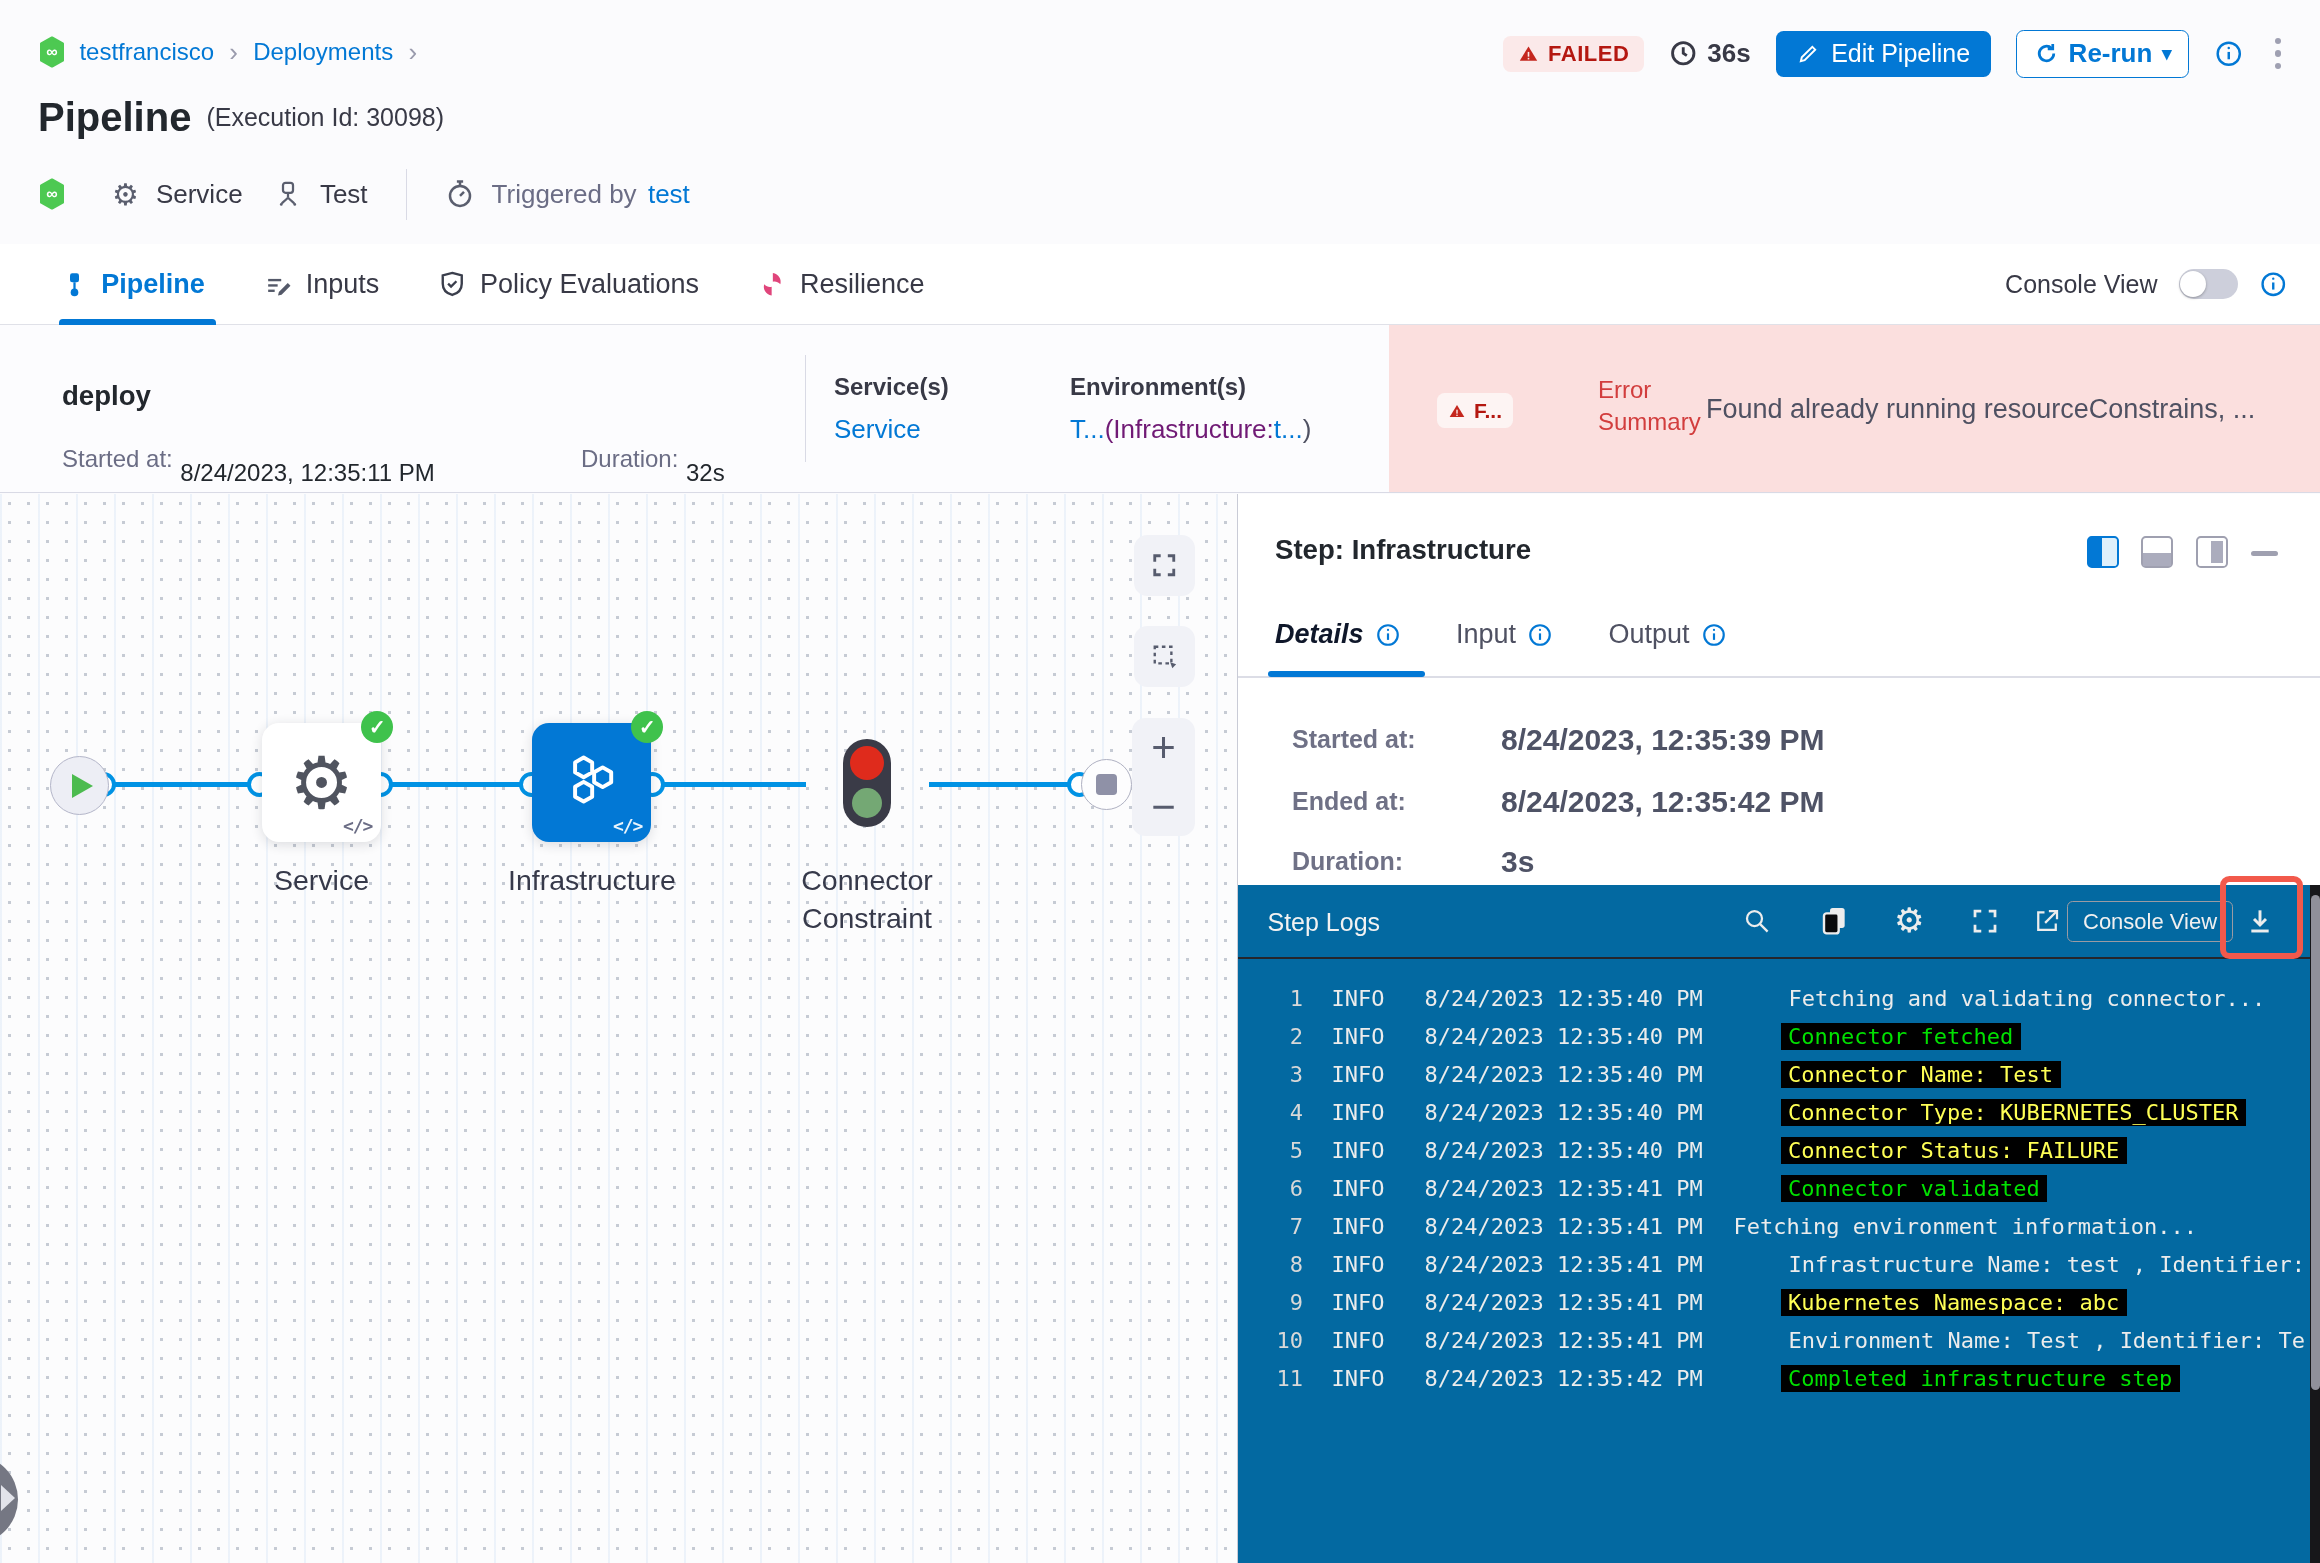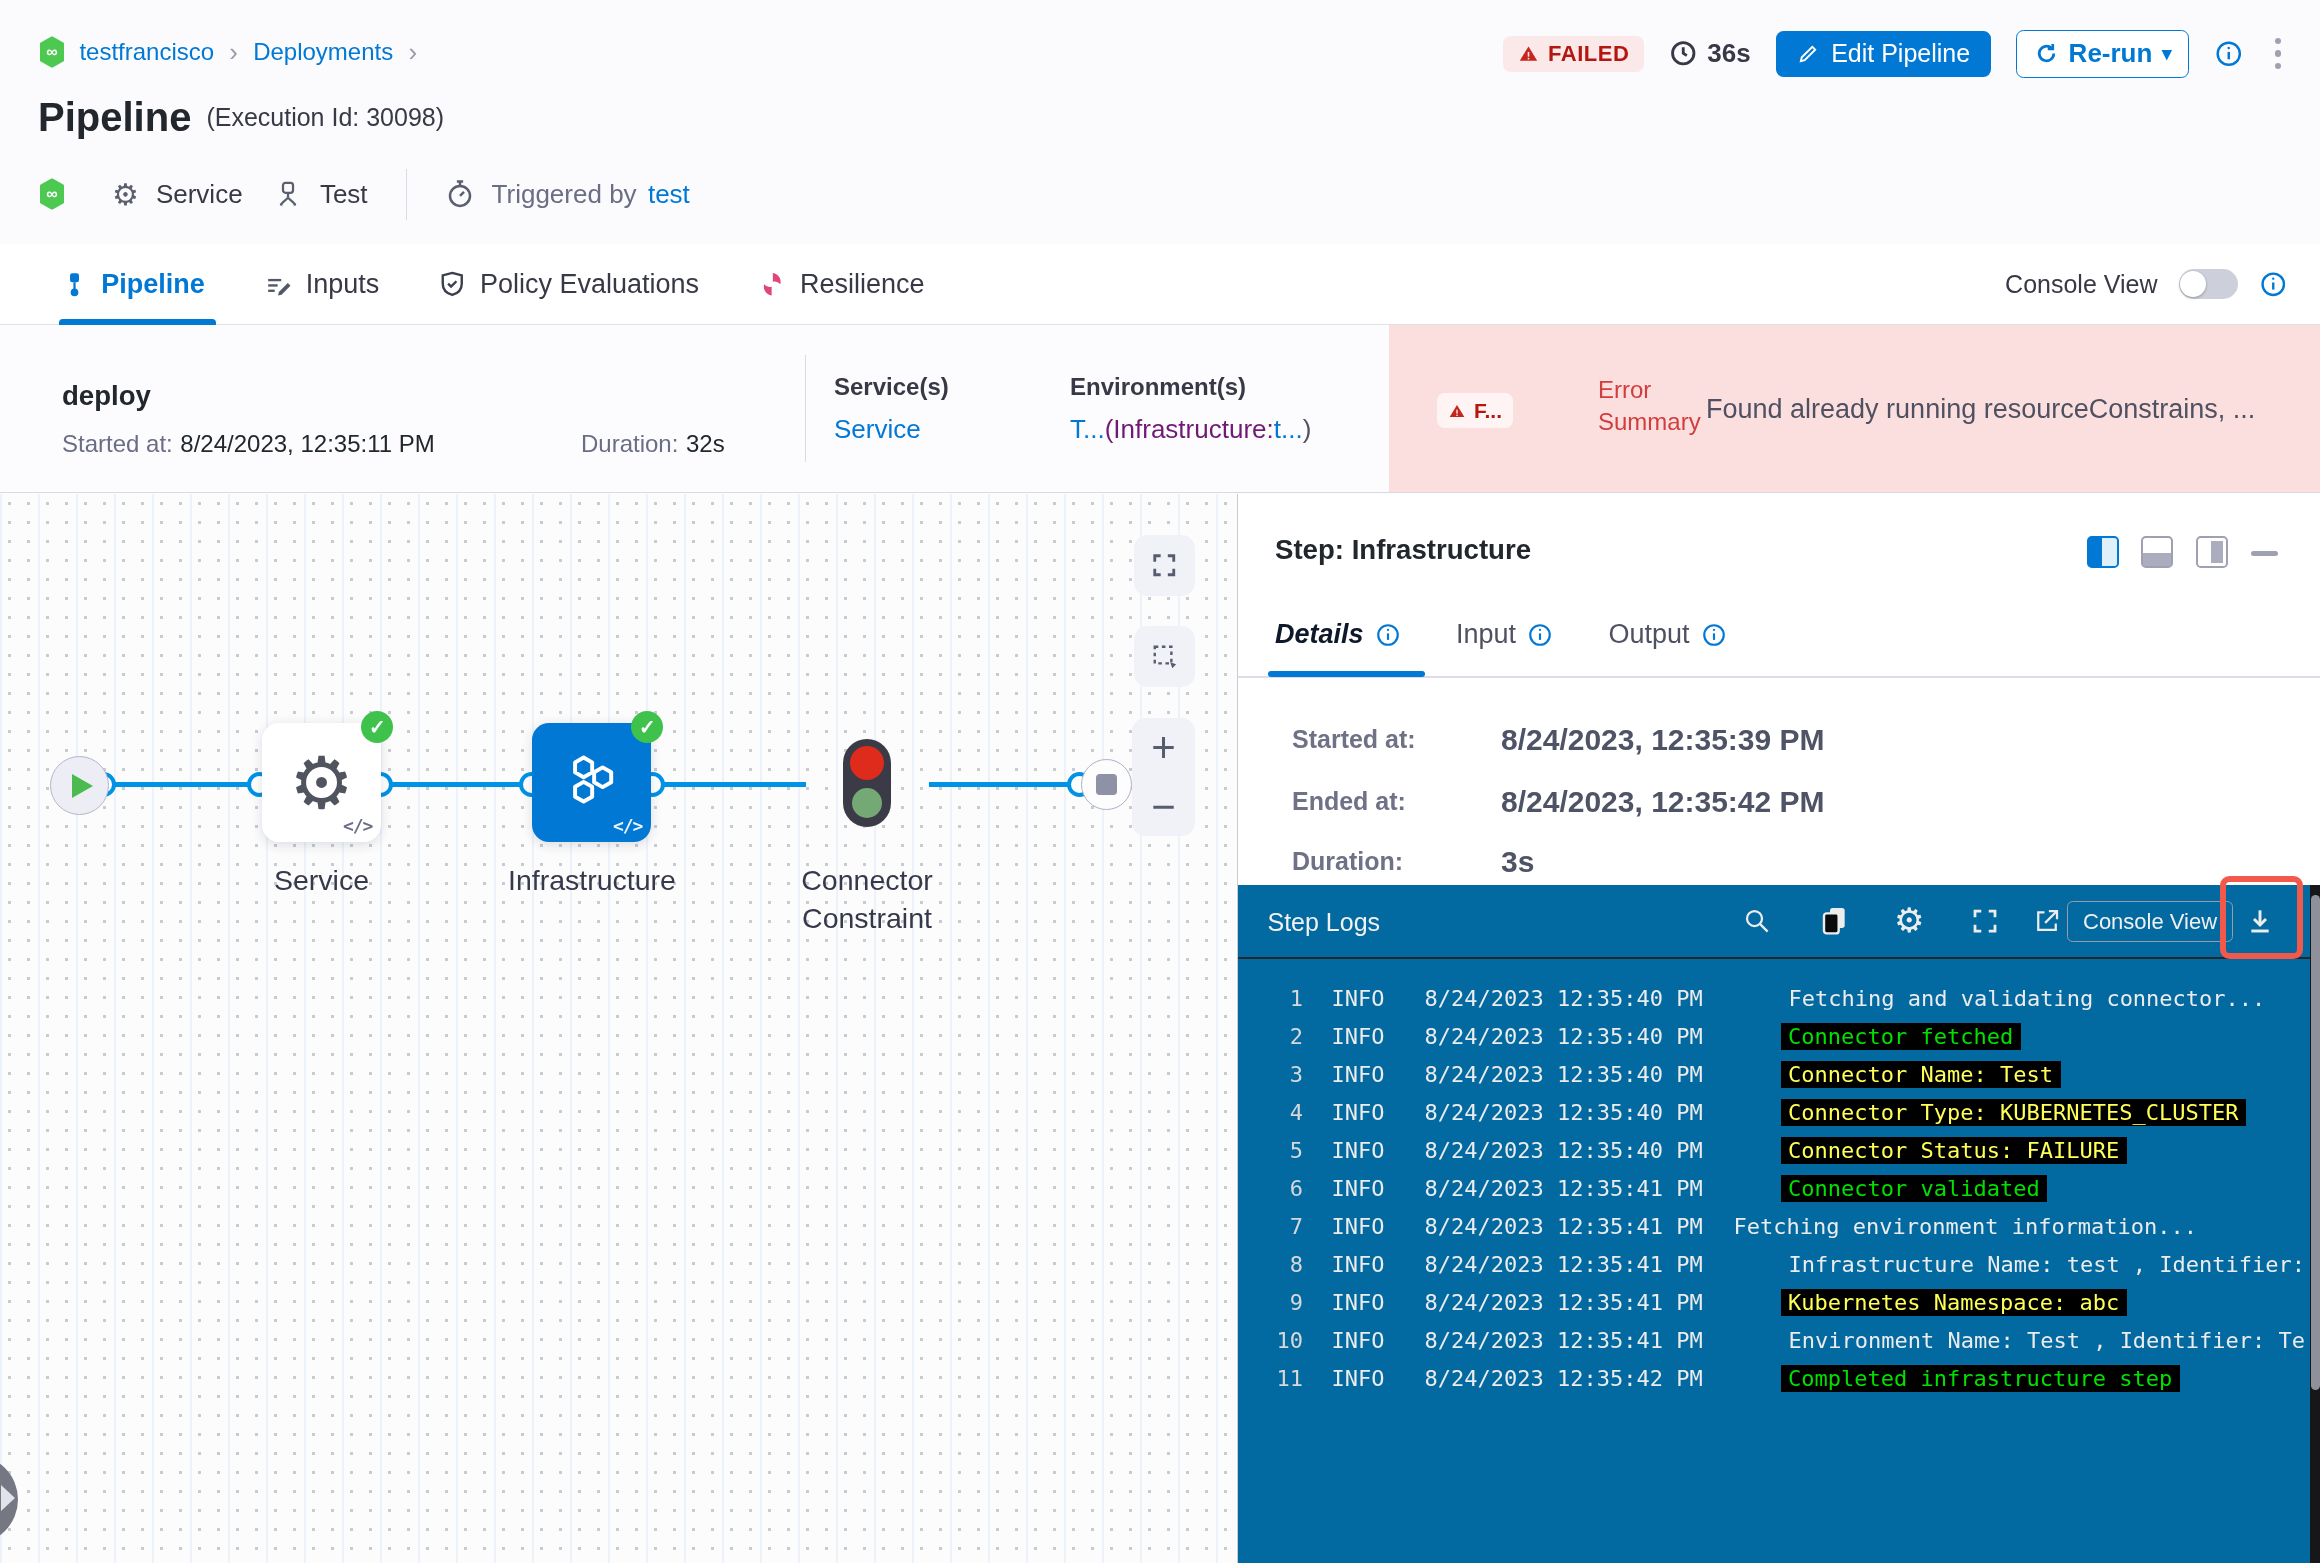--- a/index.html
+++ b/index.html
@@ -33,21 +33,21 @@
   .tab { display:flex; align-items:center; gap:13.3px; font-size:27px; color:#383946; cursor:pointer; height:100%; }
   .tab.active { color:#0278D5; font-weight:600; }
   .tab-underline { position:absolute; left:59px; bottom:-1px; width:157px; height:5.7px; background:#0278D5; border-radius:3.8px 3.8px 0 0; }
   .toggle { width:59px; height:29.5px; border-radius:15px; background:#CDCFDB; position:relative; cursor:pointer; }
   .toggle .knob { position:absolute; left:1.9px; top:1.9px; width:26px; height:26px; border-radius:50%; background:#fff; box-shadow:0 1px 2.9px rgba(0,0,0,.3); }
 
   
   .stagebar { position:absolute; top:325px; left:0; width:100%; height:168px; background:#FCFCFE; border-bottom:1px solid #D9DAE5; }
   .stage-name { font-size:27.6px; font-weight:bold; color:#22272D; }
   .lbl-gray { color:#6B6D85; font-size:24px; }
-  .val-dark { color:#22272D; font-size:24px; }
+  .val-dark { color:#22272D; font-size:24px;margin-top:29px; }
   .sec-label { color:#383946; font-size:24px; font-weight:600; }
   .error-region { position:absolute; left:1389px; top:0; right:0; height:100%; background:#FBDFDE; }
   .fchip { background:#FDF4F3; border-radius:7.6px; height:35px; padding:0 11.4px; display:flex; align-items:center; gap:7.6px; }
   .fchip span { color:#B41710; font-size:21px; font-weight:bold; }
   .err-label { color:#D23D3D; font-size:24px; line-height:32px; }
   .err-msg { color:#4F5162; font-size:27px; }
 
   
   .main { position:absolute; top:494px; left:0; width:100%; bottom:0; }
   .canvas { position:absolute; left:0; top:0; width:1237px; height:100%;

